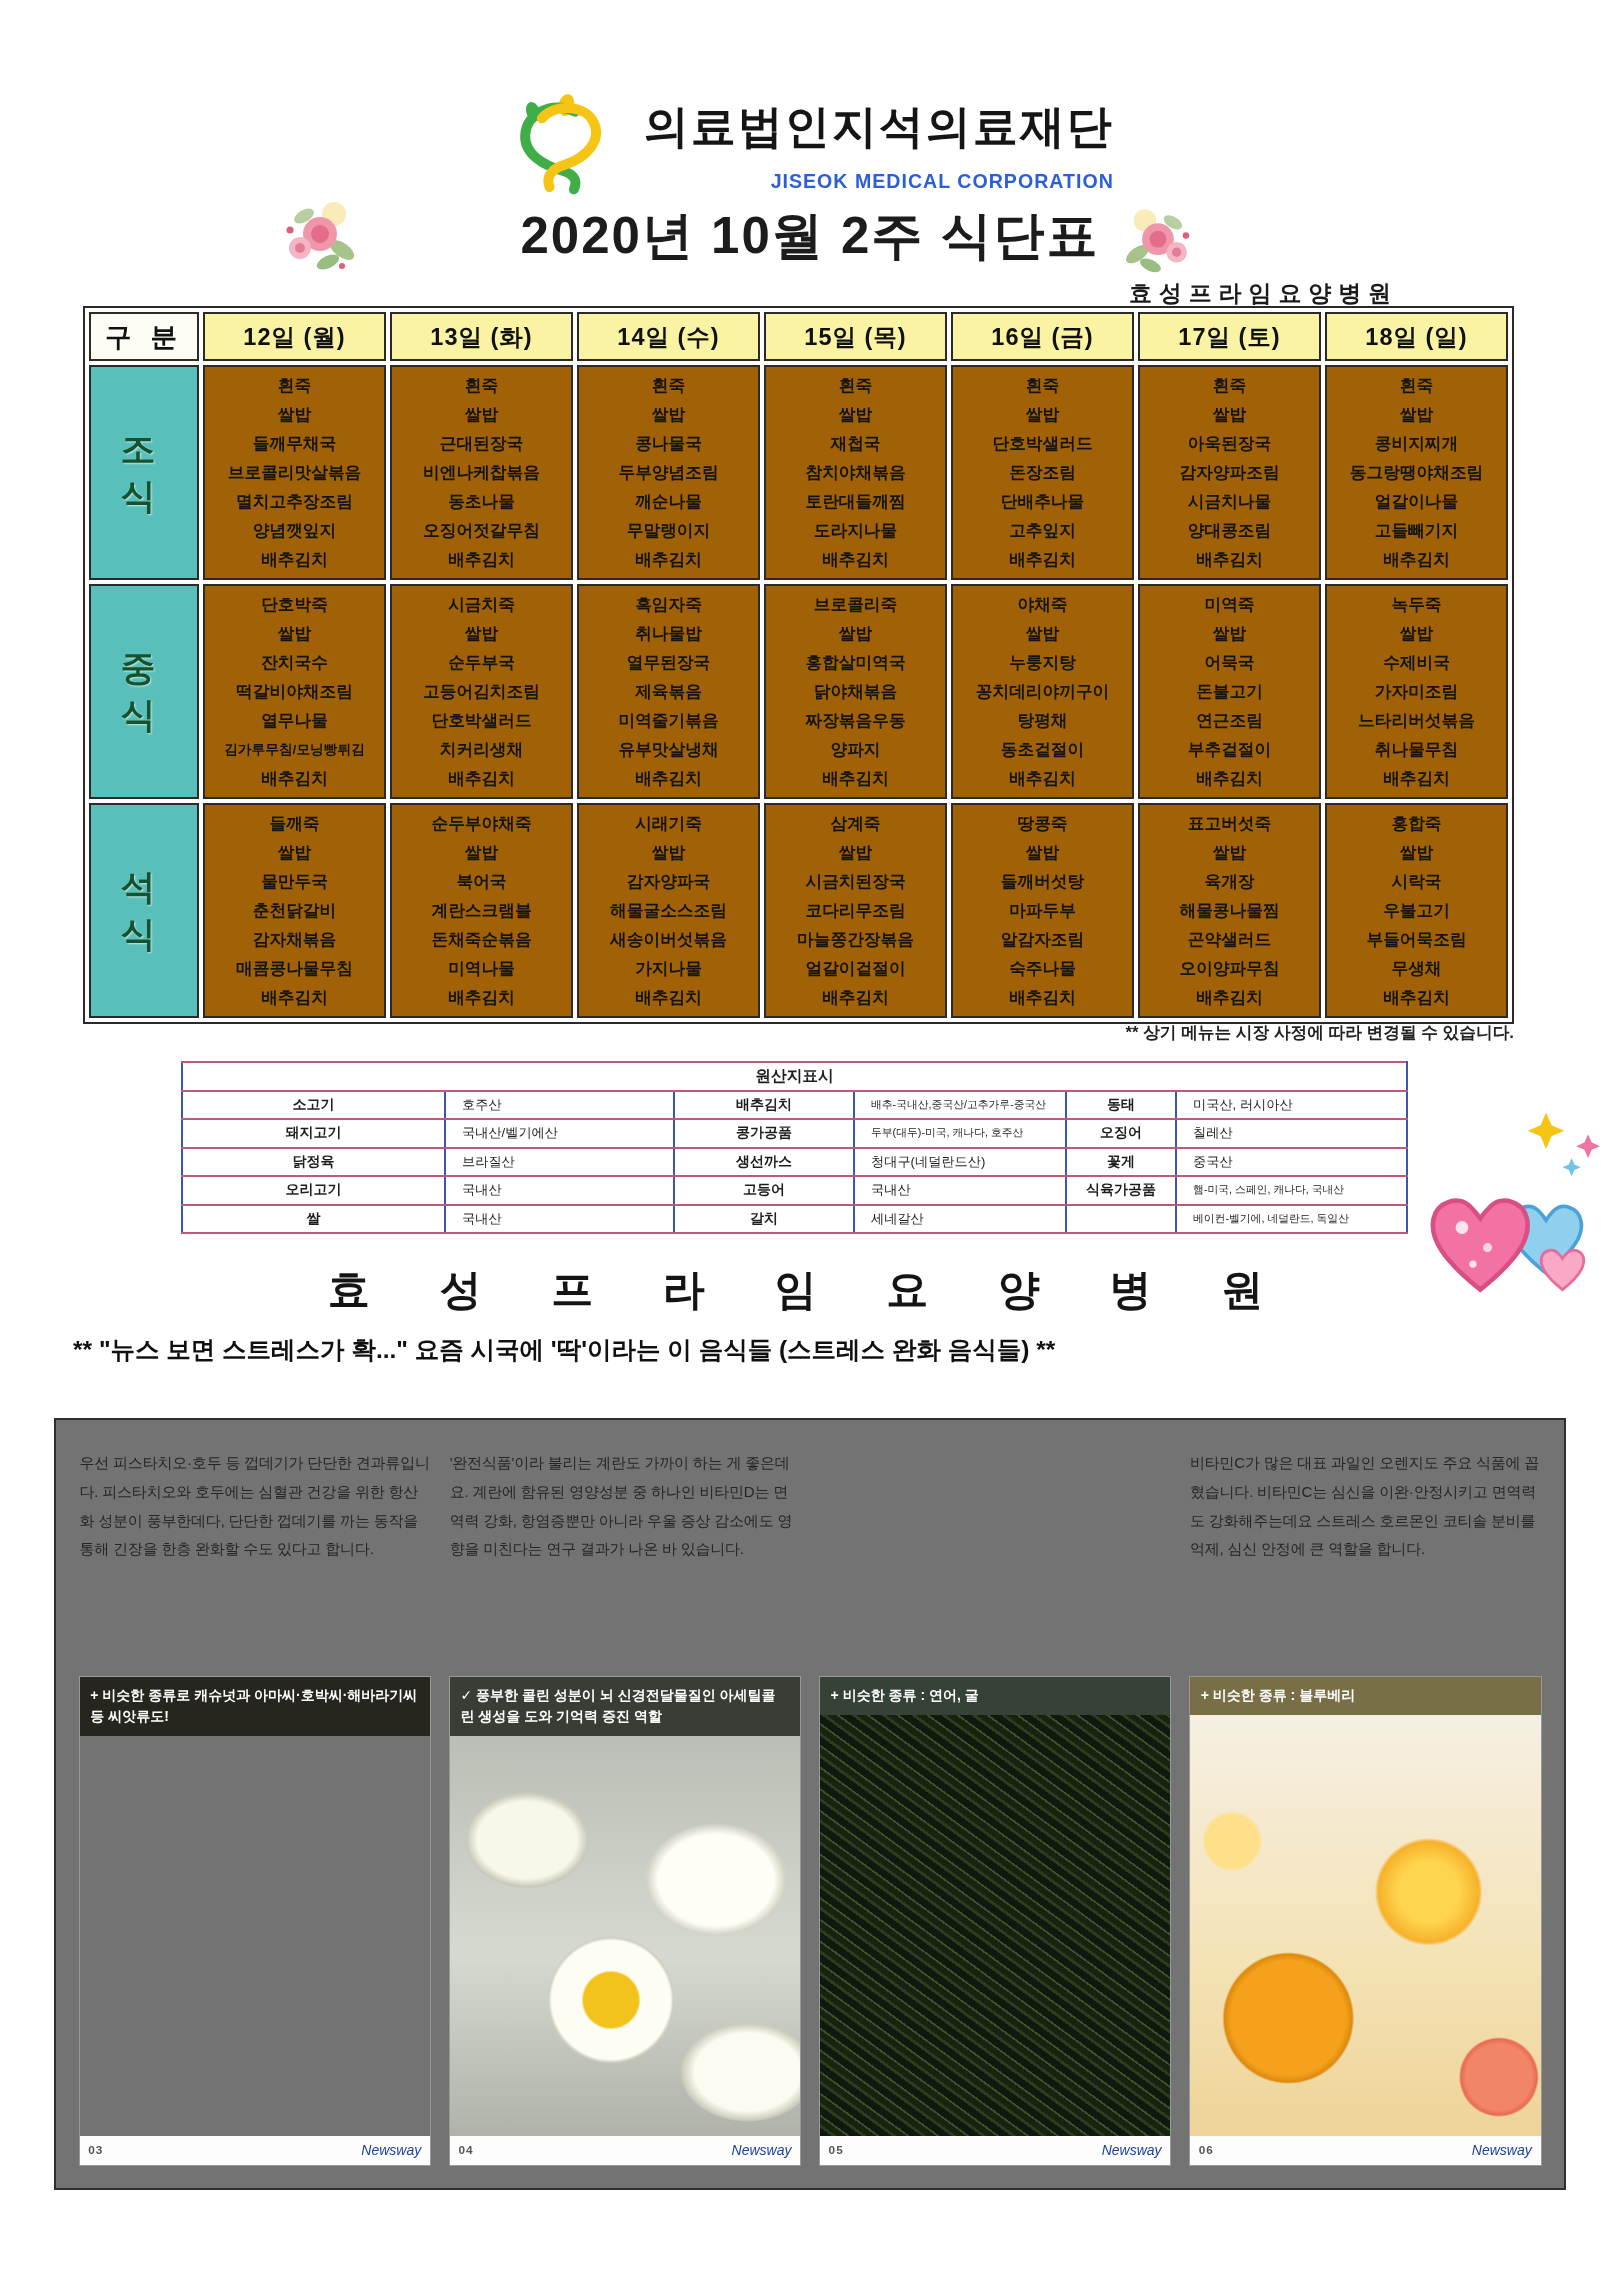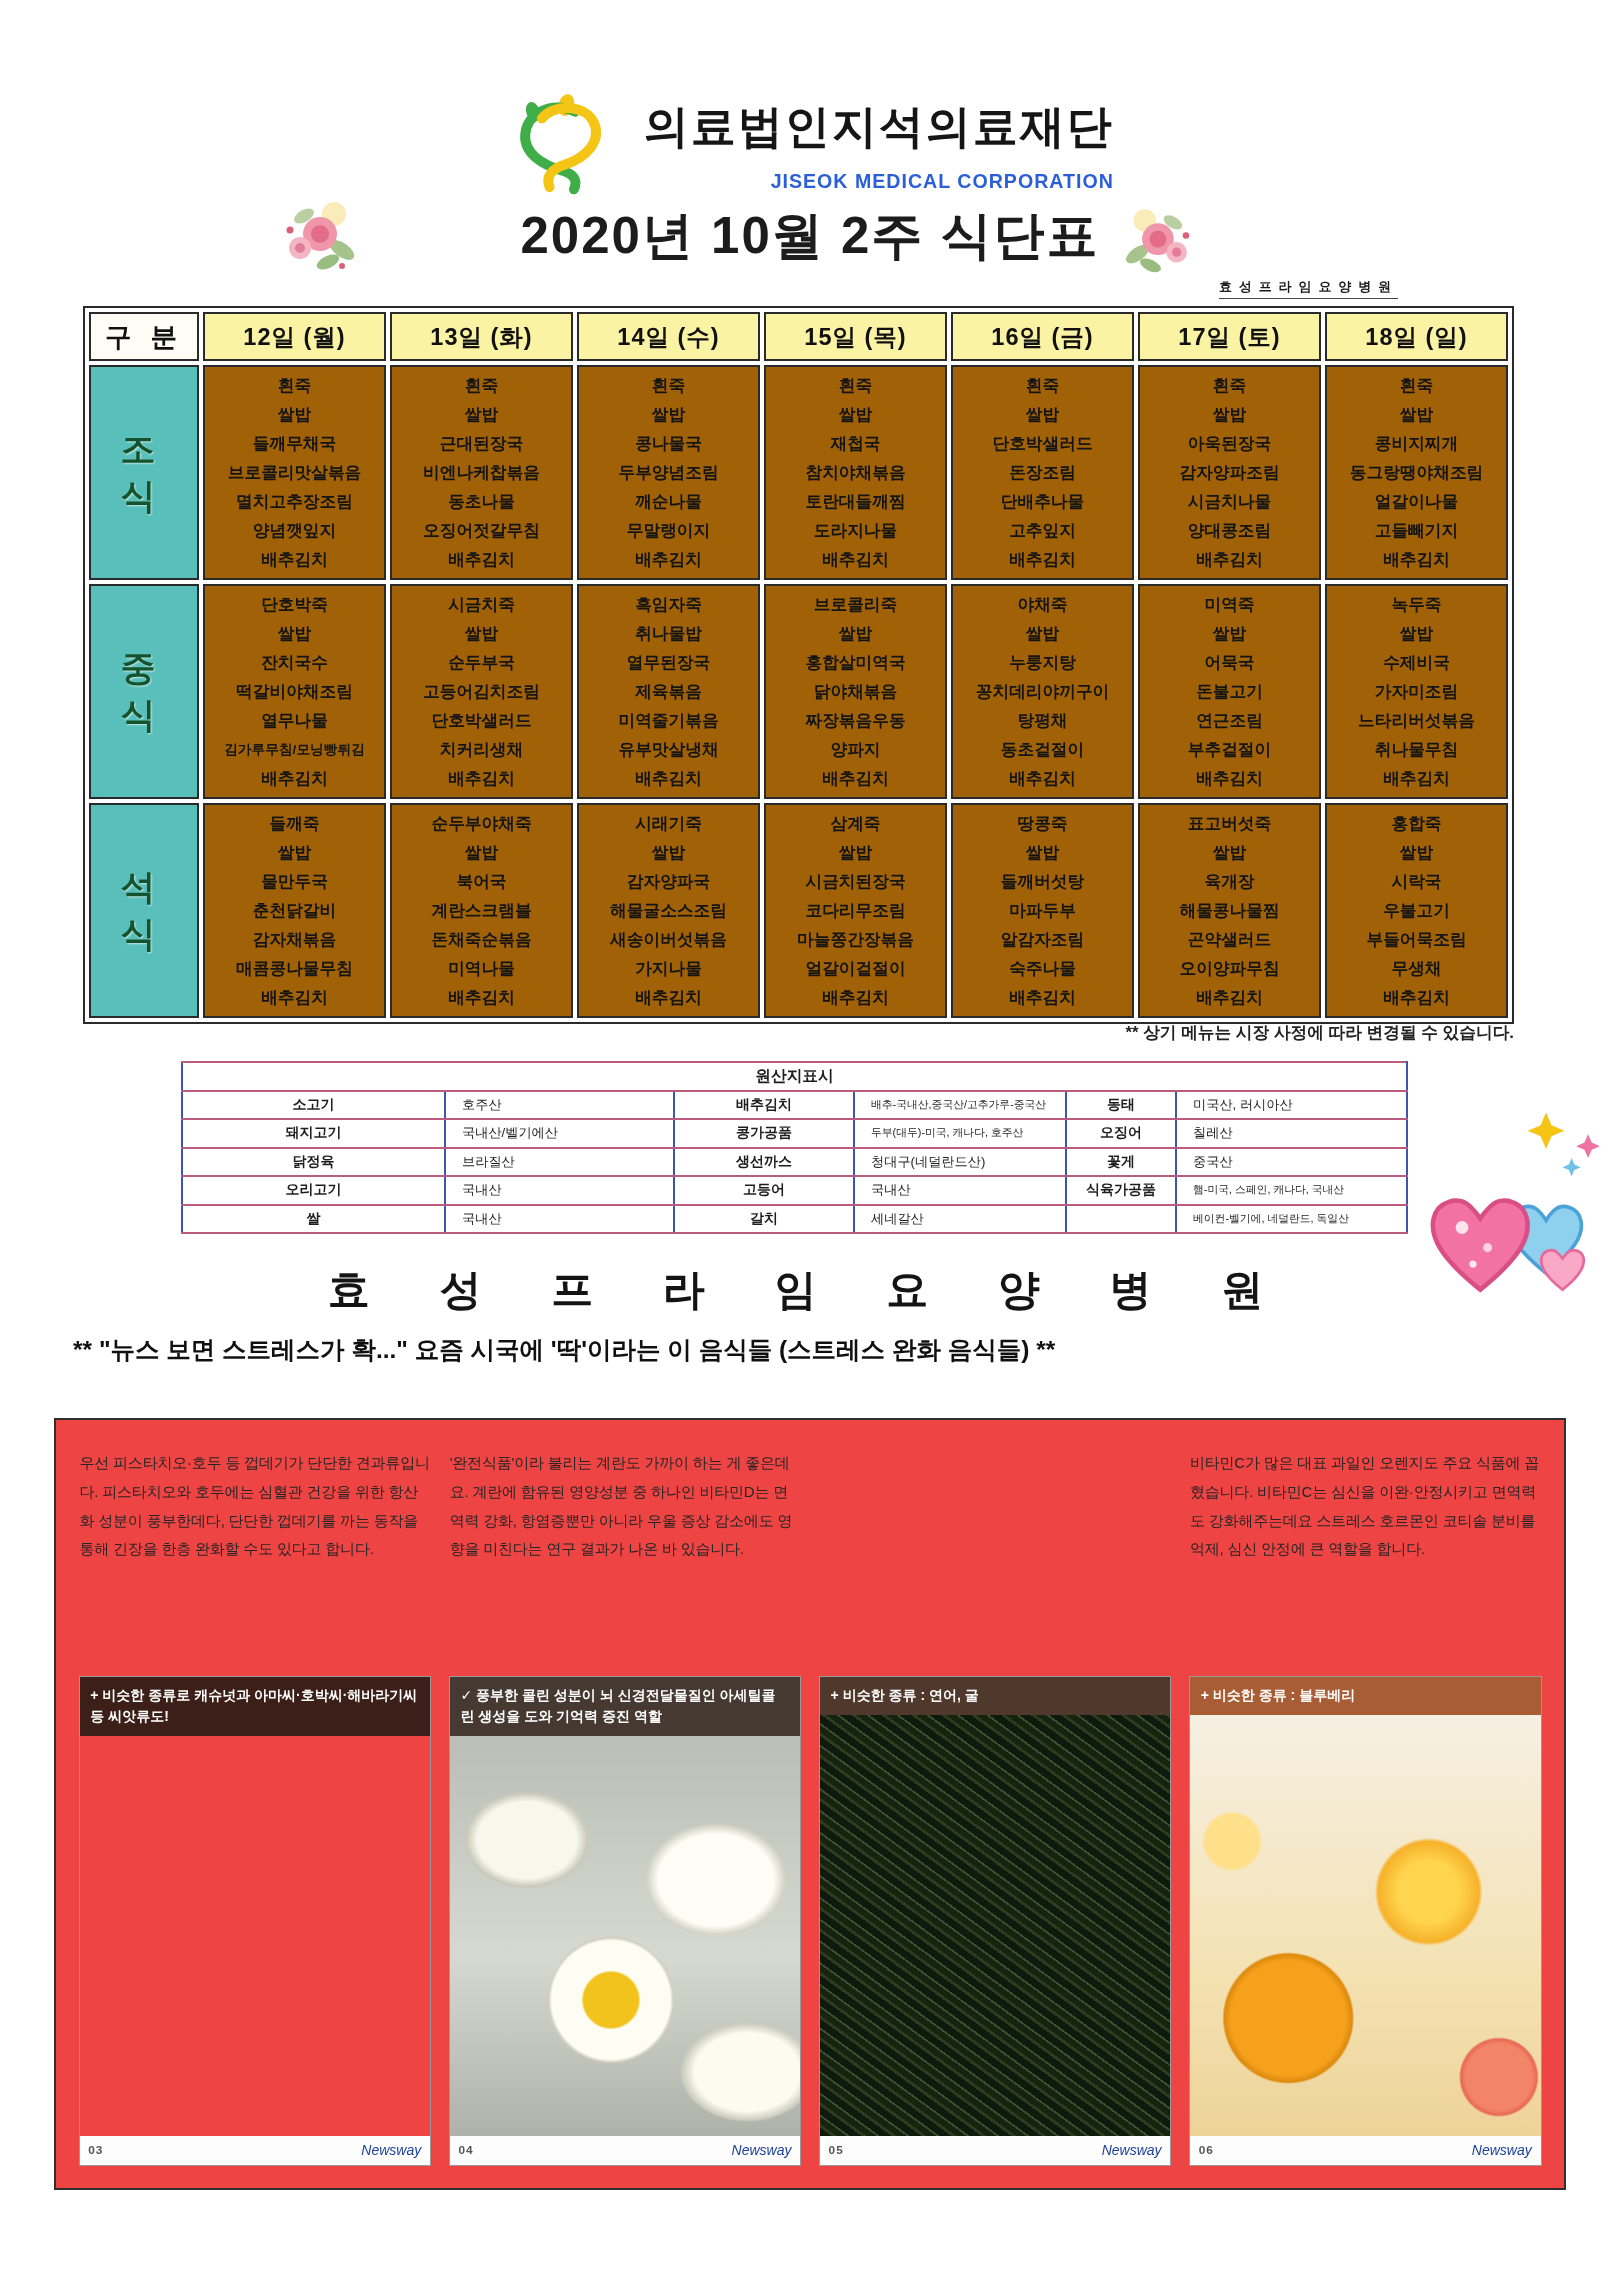--- a/index.html
+++ b/index.html
@@ -10,21 +10,21 @@
   
   .org-header{position:absolute;top:94px;left:0;width:100%;display:flex;justify-content:center;align-items:center;gap:21.6px;}
   .org-logo{width:116px;height:102px;}
   .org-names{text-align:right;}
   .org-name{font-size:45px;font-weight:800;letter-spacing:2px;color:#151515;}
   .org-name-en{font-size:19.6px;font-weight:700;color:#2b5fd9;margin-top:13.7px;letter-spacing:1px;}
   .page-title{position:absolute;top:202px;left:0;width:100%;text-align:center;font-size:51px;font-weight:800;color:#1c1c1c;letter-spacing:2px;}
   .flower{position:absolute;opacity:.9;}
   .flower-left{left:276px;top:192px;width:90px;height:90px;}
   .flower-right{left:1115px;top:200px;width:84px;height:84px;transform:scaleX(-1);}
-  .hospital-small{position:absolute;top:278px;right:222px;font-size:13px;font-weight:700;letter-spacing:6.9px;color:#1a1a1a;border-bottom:1.5px solid #444;padding-bottom:2px;}
+  .hospital-small{position:absolute;top:278px;right:222px;font-size:23px;font-weight:700;letter-spacing:6.9px;color:#1a1a1a;border-bottom:1.5px solid #444;padding-bottom:2px;}
   
   .menu-table{position:absolute;left:83px;top:306px;width:1431px;border-collapse:separate;border-spacing:4.9px;border:2px solid #2a2a2a;background:#fff;table-layout:fixed;}
   .menu-table td{border:2px solid #2a2a2a;box-sizing:border-box;}
   .corner-cell{background:#fdfdf6;text-align:center;font-size:26.5px;font-weight:800;height:49px;letter-spacing:5.9px;}
   .day-cell{background:#f9f3a3;text-align:center;font-size:23.5px;font-weight:800;letter-spacing:1px;}
   .meal-cell{background:#58bfbb;text-align:center;font-size:35px;font-weight:800;color:#14532d;letter-spacing:11.8px;text-shadow:1px 1px 2px rgba(255,255,255,.65);}
   .menu-cell{background:#a16207;height:215px;vertical-align:middle;padding:3.9px 1px;}
   .menu-item{text-align:center;font-size:16.7px;font-weight:700;line-height:29px;color:#141414;white-space:nowrap;}
   .mi-small{font-size:13.7px;}
   .menu-note{position:absolute;top:1021px;right:106px;font-size:16.7px;font-weight:700;color:#222;}
@@ -33,21 +33,21 @@
   .origin-table td{border-left:2px solid #3d55b2;border-right:2px solid #3d55b2;border-top:2px solid #bb5b7d;border-bottom:2px solid #bb5b7d;height:24.5px;padding:1px 16px;overflow:hidden;white-space:nowrap;}
   .origin-title-cell{text-align:center;font-size:15.7px;font-weight:700;color:#1d1d1d;}
   .o-item{text-align:center;font-size:14px;font-weight:700;color:#1d1d1d;}
   .o-origin{text-align:left;font-size:13.2px;color:#1d1d1d;}
   .o-small{font-size:10.8px;}
   .hearts-art{position:absolute;left:1409px;top:1106px;width:201px;height:201px;}
   
   .hospital-big{position:absolute;top:1262px;left:0;width:100%;text-align:center;font-size:42px;font-weight:800;letter-spacing:29px;color:#141414;}
   .headline{position:absolute;top:1333px;left:73px;width:1470px;font-size:24.5px;font-weight:800;color:#101010;}
   
-  .article-box{position:absolute;left:54px;top:1418px;width:1512px;height:772px;border:2px solid #2f2f2f;box-sizing:border-box;background:#ef4444;padding:29px 23.5px 23.5px 23.5px;display:flex;gap:19.6px;}
+  .article-box{position:absolute;left:54px;top:1418px;width:1512px;height:772px;border:2px solid #2f2f2f;box-sizing:border-box;background:#737373;padding:29px 23.5px 23.5px 23.5px;display:flex;gap:19.6px;}
   .article-col{flex:1;display:flex;flex-direction:column;min-width:0;}
   .col-text{font-size:15px;line-height:1.92;color:#252525;font-weight:500;letter-spacing:-0.2px;}
   .photo{margin-top:auto;height:488px;display:flex;flex-direction:column;box-shadow:0 0 0 1px #999;}
   .photo-caption{color:#ffffff;font-size:14px;font-weight:700;padding:8.8px 10.8px;line-height:1.5;}
   .photo-body{flex:1;}
   .photo-footer{height:29px;background:#fdfdfd;display:flex;justify-content:space-between;align-items:center;padding:0 8.8px;}
   .page-num{font-size:11.8px;color:#555;font-weight:700;letter-spacing:1px;}
   .brand{color:#1a3f9e;font-style:italic;font-weight:400;font-size:14px;}
   
   .photo-pistachio .photo-caption{background:rgba(24,24,16,.84);}

